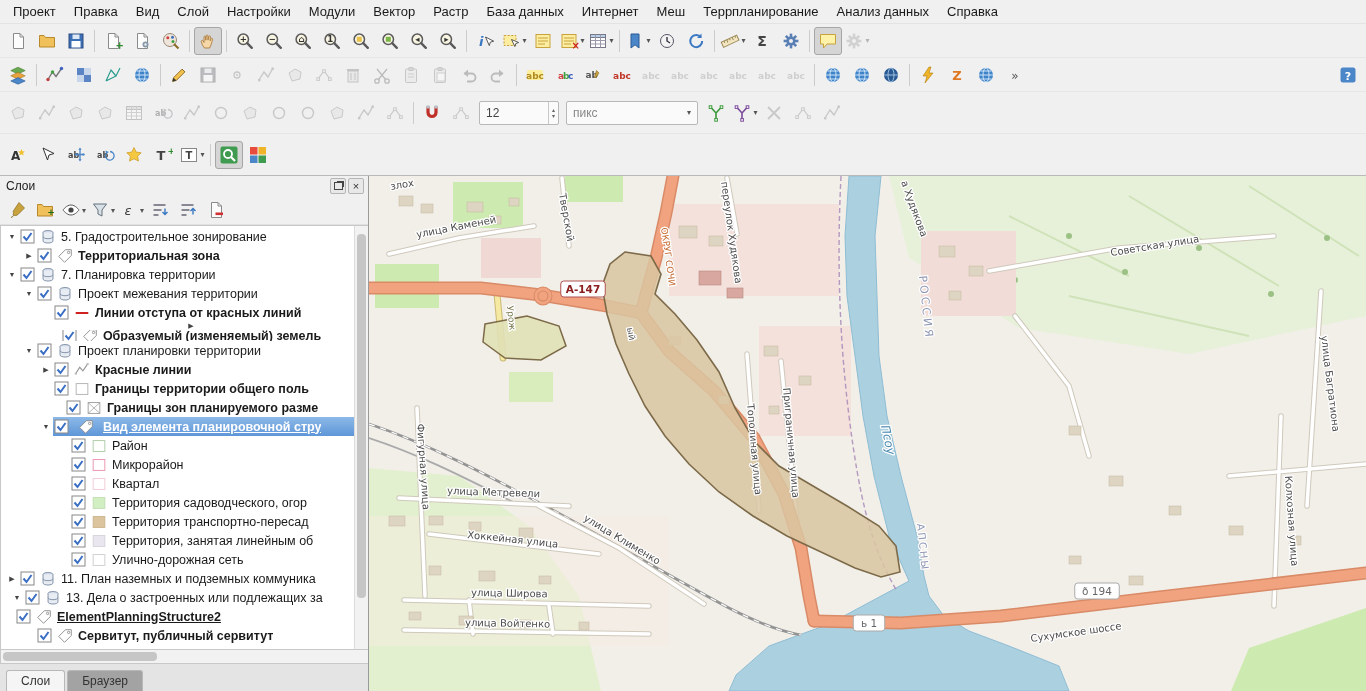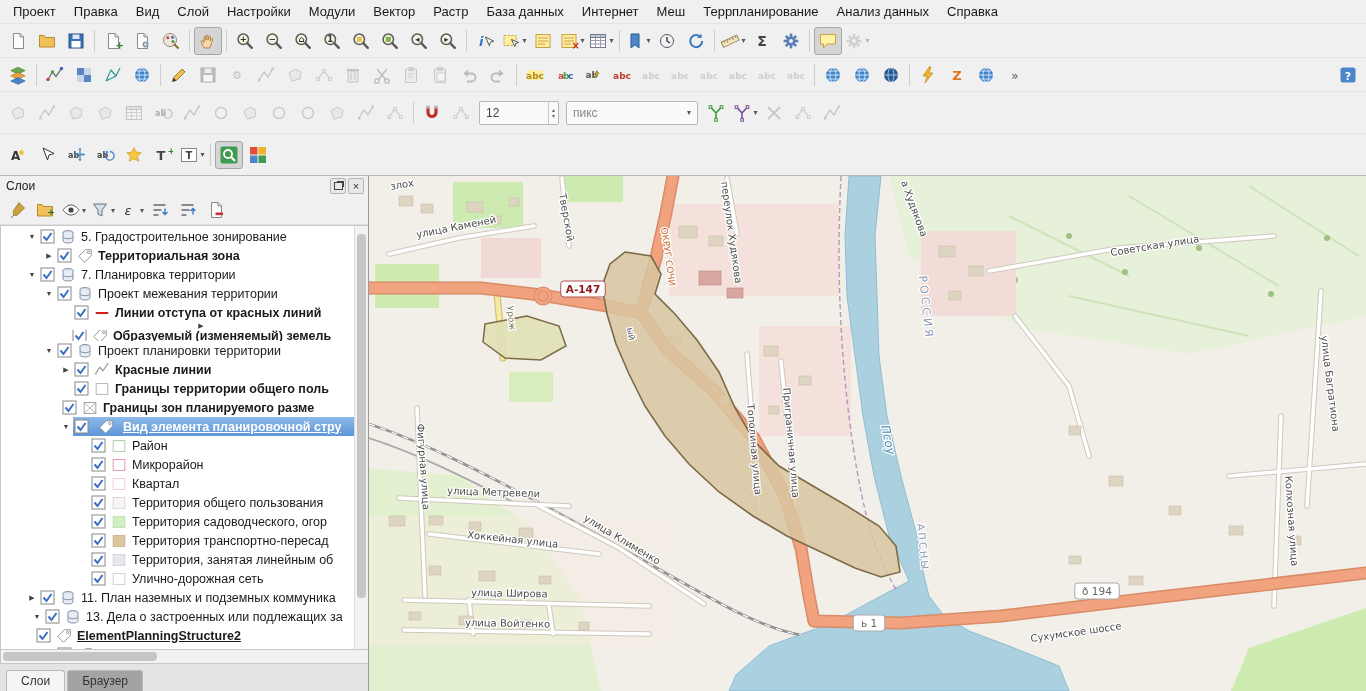--- a/index.html
+++ b/index.html
@@ -33,21 +33,21 @@
   #layers-panel{width:368px;flex:none;display:flex;flex-direction:column;background:#f0f0f0;min-height:0;}
   #panel-titlebar{height:20px;display:flex;align-items:center;justify-content:space-between;
         padding:0 4px 0 6px;font-size:12px;}
   .wbtns{display:flex;gap:2px;align-items:center;}
   .wbtn{width:14px;height:14px;display:flex;align-items:center;justify-content:center;
         font-size:11px;color:#333;border:1px solid #b5b5b5;background:#e8e8e8;border-radius:2px;}
   .sq2{width:7px;height:6px;border:1px solid #444;display:block;box-shadow:2px -2px 0 -1px #444;}
   #panel-toolbar{height:28px;display:flex;align-items:center;gap:2px;padding:0 4px;border-bottom:1px solid #e0e0e0;}
   #panel-toolbar .tbtn{height:24px;min-width:24px;}
   #tree-wrap{flex:1;position:relative;background:#ffffff;min-height:0;overflow:hidden;border:1px solid #c8c8c8;border-right:none;}
-  #layer-tree{position:absolute;left:0;top:0;right:13px;bottom:0;overflow:hidden;padding-top:1px;margin-left:20px;}
+  #layer-tree{position:absolute;left:0;top:0;right:13px;bottom:0;overflow:hidden;padding-top:1px;}
   #tree-vscroll{position:absolute;right:0;top:0;bottom:0;width:13px;background:#f2f2f2;border-left:1px solid #dcdcdc;}
   #tree-vscroll .thumb{position:absolute;left:2px;right:2px;top:2%;height:86%;background:#c6c6c6;border-radius:4px;}
   .trow{display:flex;align-items:center;height:19px;white-space:nowrap;font-size:12.5px;}
   .exp{width:14px;flex:none;font-size:7px;color:#444;text-align:center;}
   .trbody{display:flex;align-items:center;gap:4px;flex:1;height:100%;padding-left:1px;overflow:hidden;}
   .trbody.sel{background:linear-gradient(#8db9e8,#5e96d8);color:#fff;gap:8px;}
   .trbody.sel .llabel{color:#fff;text-decoration:underline;}
   .cb{width:15px;height:15px;flex:none;display:flex;}
   .licon{width:18px;height:18px;flex:none;display:flex;}
   .llabel{overflow:hidden;text-overflow:clip;}
@@ -955,21 +955,21 @@
                   </svg>
                 </span>
                 <span class="licon">
                   <svg width="18" height="18" viewBox="0 0 20 20">
                     <rect x="3.5" y="4" width="13" height="12" fill="#ffffff" stroke="#b0b0b0"></rect>
                   </svg>
                 </span>
                 <span class="llabel bold">Границы территории общего поль</span>
               </div>
             </div>
-            <div class="trow" style="padding-left: 26px; text-align: center;">
+            <div class="trow" style="padding-left: 50px; text-align: center;">
               <span class="exp"></span>
               <div class="trbody">
                 <span class="cb">
                   <svg width="15" height="15" viewBox="0 0 15 15">
                     <rect x="1" y="1" width="13" height="13" fill="#fff" stroke="#888"></rect>
                     <path d="M3.5 7.5l3 3.5 5-7" fill="none" stroke="#3a6fc4" stroke-width="2"></path>
                   </svg>
                 </span>
                 <span class="licon">
                   <svg width="18" height="18" viewBox="0 0 20 20">
@@ -1040,37 +1040,20 @@
                     <rect x="1" y="1" width="13" height="13" fill="#fff" stroke="#888"></rect>
                     <path d="M3.5 7.5l3 3.5 5-7" fill="none" stroke="#3a6fc4" stroke-width="2"></path>
                   </svg>
                 </span>
                 <span class="licon">
                   <svg width="18" height="18" viewBox="0 0 20 20">
                     <rect x="3.5" y="4" width="13" height="12" fill="#ffffff" stroke="#f0c8d4"></rect>
                   </svg>
                 </span>
                 <span class="llabel">Квартал</span>
-              </div>
-            </div>
-            <div class="trow" style="padding-left: 55px;">
-              <span class="exp"></span>
-              <div class="trbody">
-                <span class="cb">
-                  <svg width="15" height="15" viewBox="0 0 15 15">
-                    <rect x="1" y="1" width="13" height="13" fill="#fff" stroke="#888"></rect>
-                    <path d="M3.5 7.5l3 3.5 5-7" fill="none" stroke="#3a6fc4" stroke-width="2"></path>
-                  </svg>
-                </span>
-                <span class="licon">
-                  <svg width="18" height="18" viewBox="0 0 20 20">
-                    <rect x="3.5" y="4" width="13" height="12" fill="#f7f3f7" stroke="#d8d0d8"></rect>
-                  </svg>
-                </span>
-                <span class="llabel">Территория общего пользования</span>
               </div>
             </div>
             <div class="trow" style="padding-left: 55px;">
               <span class="exp"></span>
               <div class="trbody">
                 <span class="cb">
                   <svg width="15" height="15" viewBox="0 0 15 15">
                     <rect x="1" y="1" width="13" height="13" fill="#fff" stroke="#888"></rect>
                     <path d="M3.5 7.5l3 3.5 5-7" fill="none" stroke="#3a6fc4" stroke-width="2"></path>
                   </svg>

